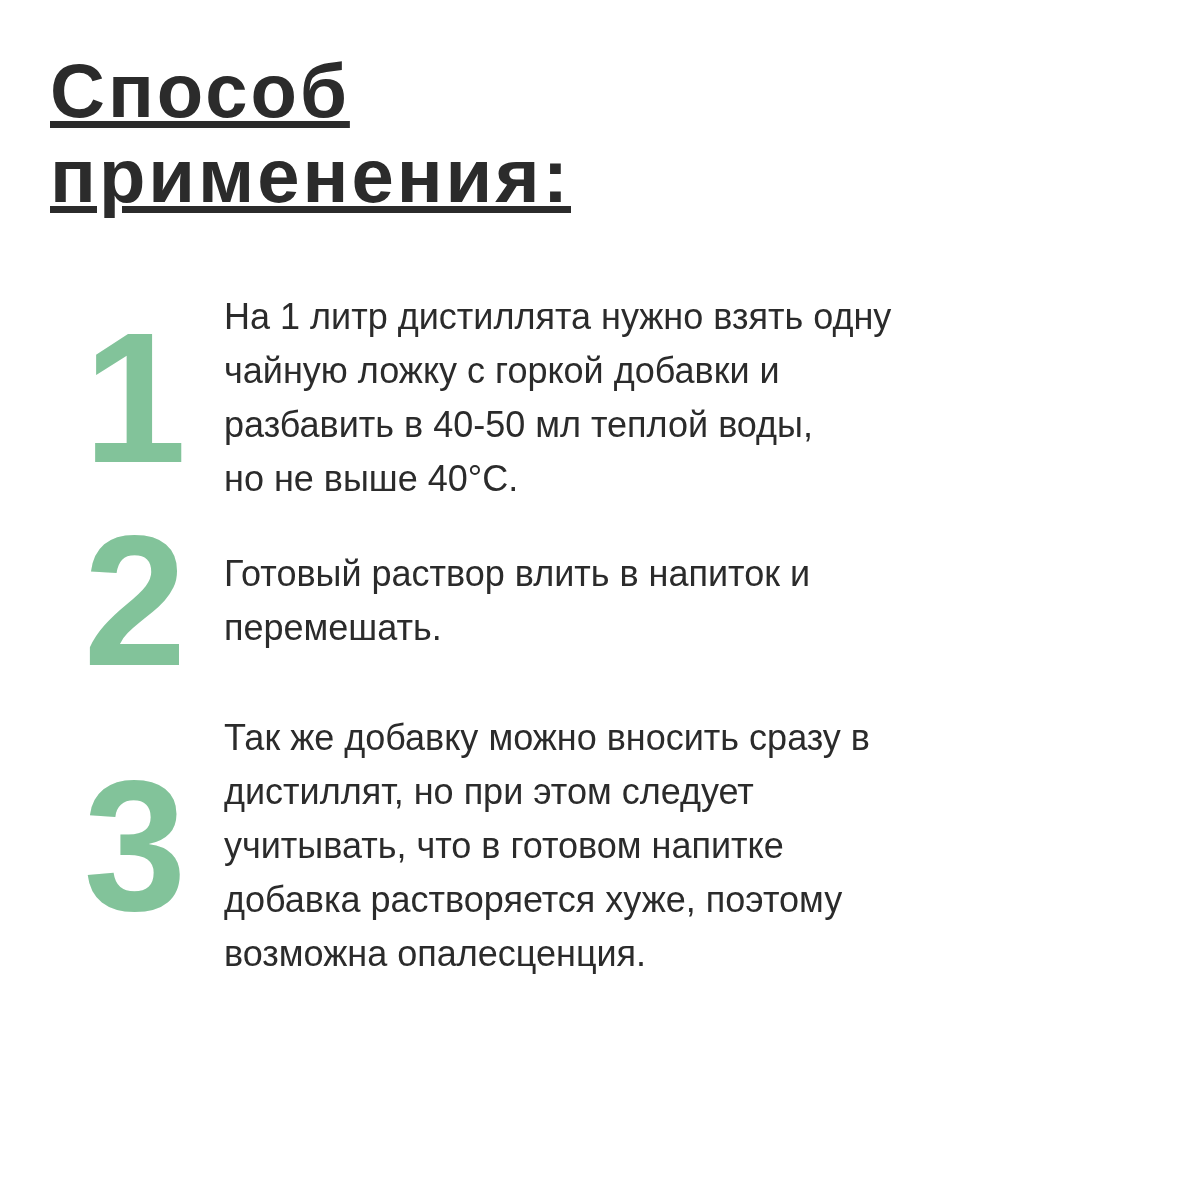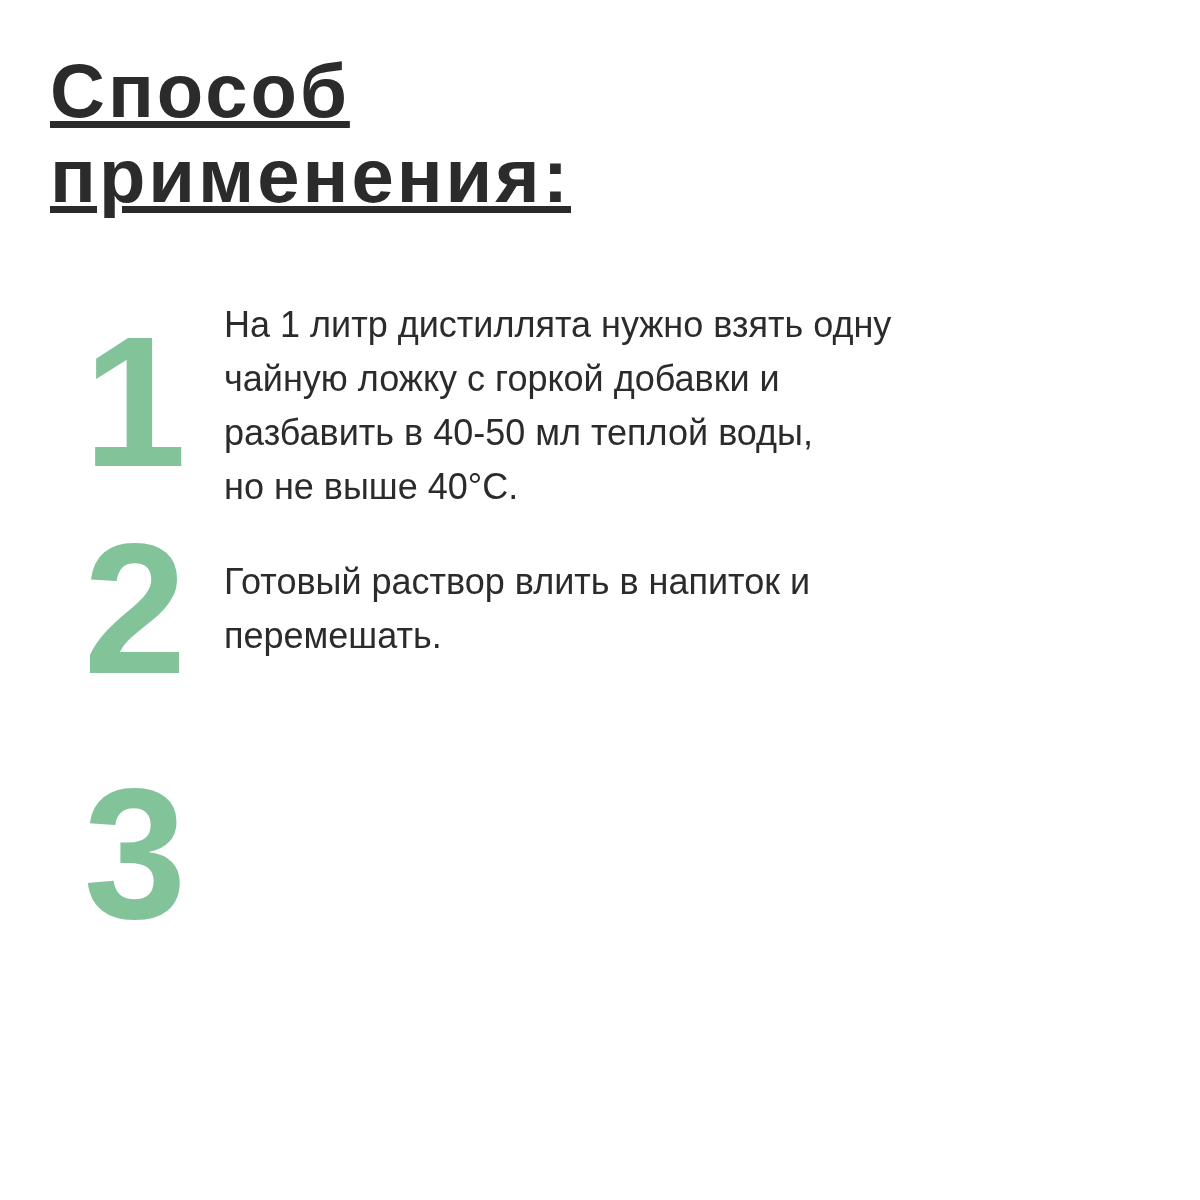--- a/index.html
+++ b/index.html
@@ -62,21 +62,21 @@
   .step-text {
     flex: 1 1 auto;
     font-size: 36px;
     line-height: 1.5;
     color: #2b2b2b;
     white-space: pre-line;
     padding-left: 4px;
     max-width: 870px;
   }
 
-  .step-1 .step-text { margin-top: 8px; }
+  .step-1 .step-text { margin-top: 0; }
   .step-2 { min-height: 190px; }
   .step-3 { min-height: 300px; }
 </style>
 </head>
 <body>
 
 <div class="page">
 
   <h1 class="title">Способ
 применения:</h1>
@@ -92,16 +92,21 @@
     </div>
 
     <div class="step step-2">
       <div class="step-number">2</div>
       <div class="step-text">Готовый раствор влить в напиток и
 перемешать.</div>
     </div>
 
     <div class="step step-3">
       <div class="step-number">3</div>
+      <div class="step-text">Так же добавку можно вносить сразу в
+дистиллят, но при этом следует
+учитывать, что в готовом напитке
+добавка растворяется хуже, поэтому
+возможна опалесценция.</div>
     </div>
 
   </div>
 </div>
 
 </body></html>

